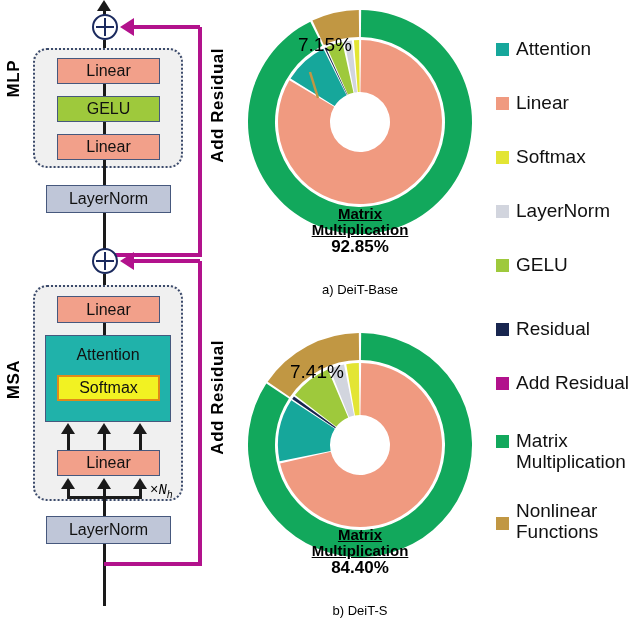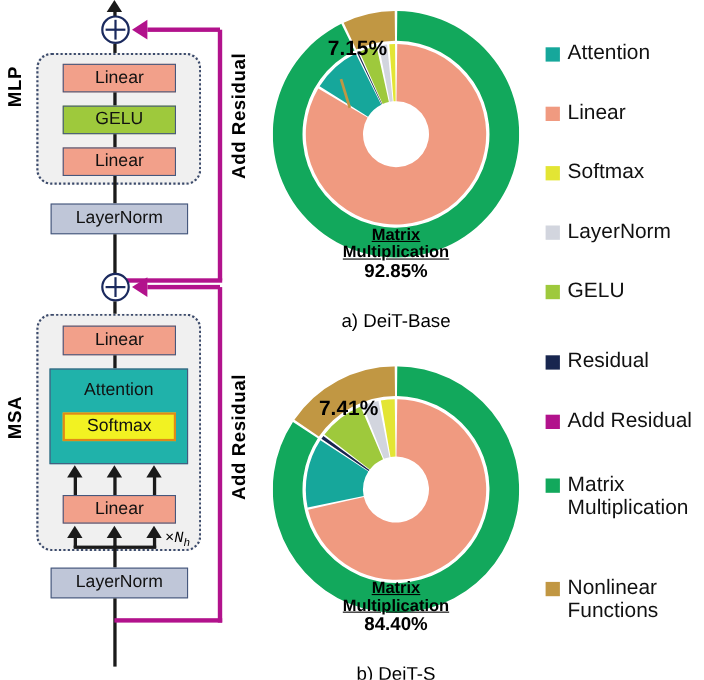--- a/index.html
+++ b/index.html
@@ -41,26 +41,26 @@
           border-top:9px solid transparent;border-bottom:9px solid transparent;
           border-right:14px solid #b2128c;}
   .arrowUp{position:absolute;width:0;height:0;
           border-left:7px solid transparent;border-right:7px solid transparent;
           border-bottom:11px solid #1a1a1a;}
   .nh{position:absolute;font-size:14px;font-style:italic;color:#000;}
   .nh sub{font-size:10px;}
 
   
   .chartwrap{position:absolute;}
-  .caption{position:absolute;text-align:center;font-size:17px;color:#000;
+  .caption{position:absolute;text-align:center;font-size:13px;color:#000;
            white-space:nowrap;}
   .cb-lab{position:absolute;text-align:center;line-height:1.05;
           font-weight:bold;font-size:15px;color:#000;white-space:nowrap;}
   .cb-lab u{text-decoration:underline;}
-  .pctlab{position:absolute;font-weight:bold;font-size:19px;color:#000;
+  .pctlab{position:absolute;font-weight:normal;font-size:19px;color:#000;
           white-space:nowrap;}
 
   
   #legend{position:absolute;left:496px;top:0;width:144px;height:618px;}
   .leg-item{position:absolute;display:flex;align-items:flex-start;}
   .sw{width:13px;height:13px;flex:0 0 13px;margin-top:5px;margin-right:7px;}
   .leg-txt{font-size:19px;color:#111;line-height:1.12;white-space:pre-line;}
 </style>
 </head>
 <body>
@@ -216,18 +216,18 @@
     </div>
     <div class="leg-item" style="top: 372px; left: 0px;">
       <span class="sw" style="background: rgb(178, 18, 140);"></span>
       <span class="leg-txt">Add Residual</span>
     </div>
     <div class="leg-item" style="top: 430px; left: 0px;">
       <span class="sw" style="background: rgb(18, 168, 92);"></span>
       <span class="leg-txt">Matrix
 Multiplication</span>
     </div>
-    <div class="leg-item" style="top: 524px; left: 0px;">
+    <div class="leg-item" style="top: 500px; left: 0px; align-items: center;">
       <span class="sw" style="background: rgb(193, 151, 67);"></span>
       <span class="leg-txt">Nonlinear
 Functions</span>
     </div>
   </div>
 
 </body></html>

